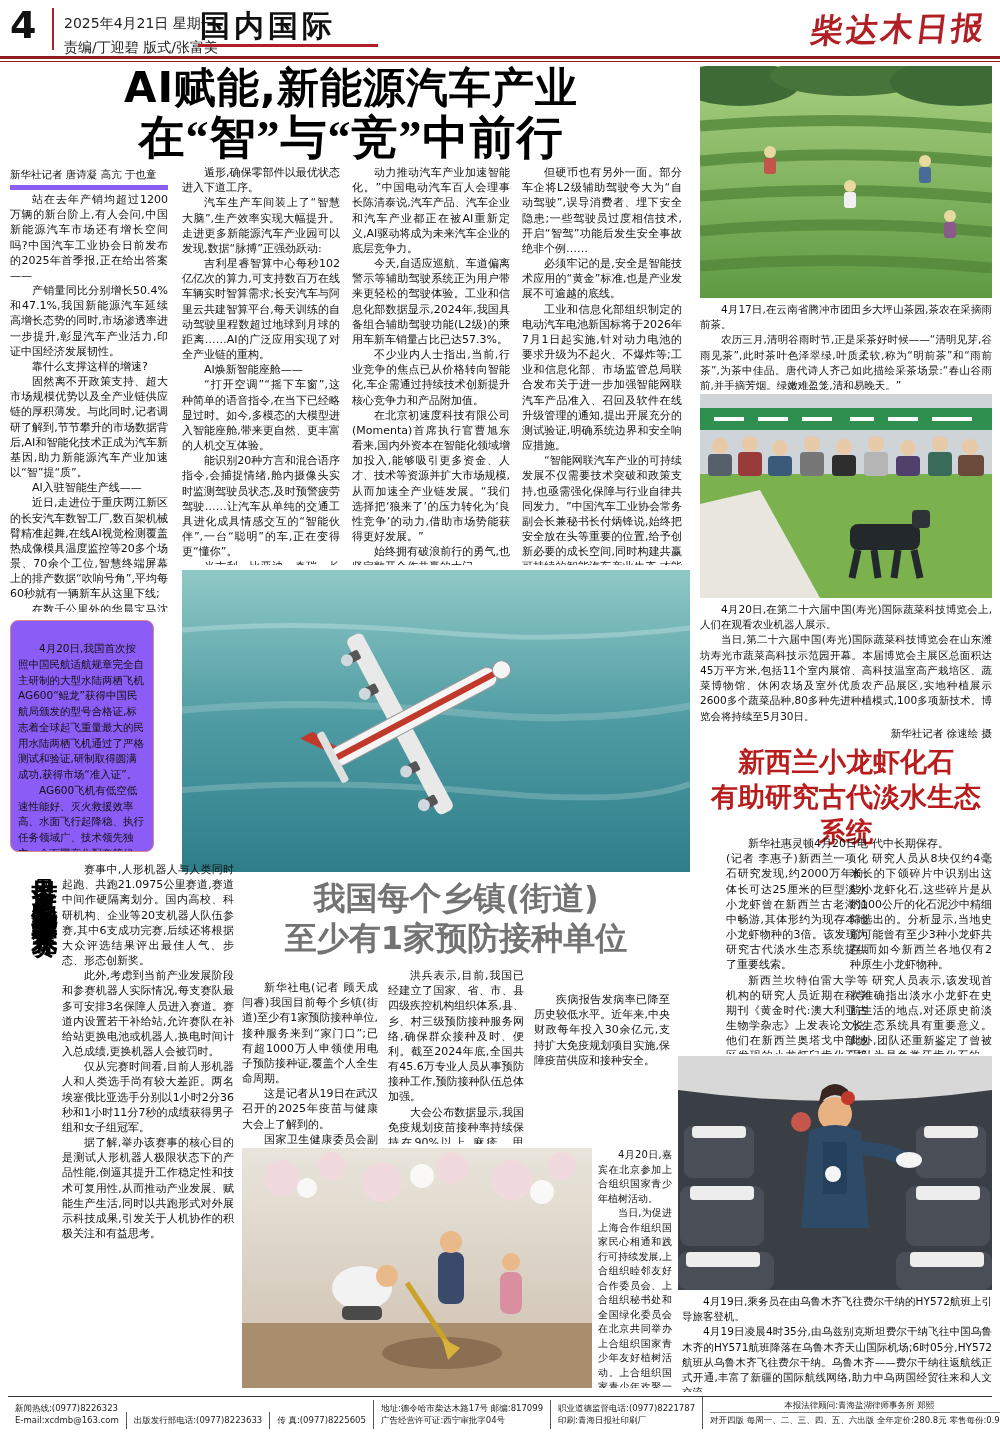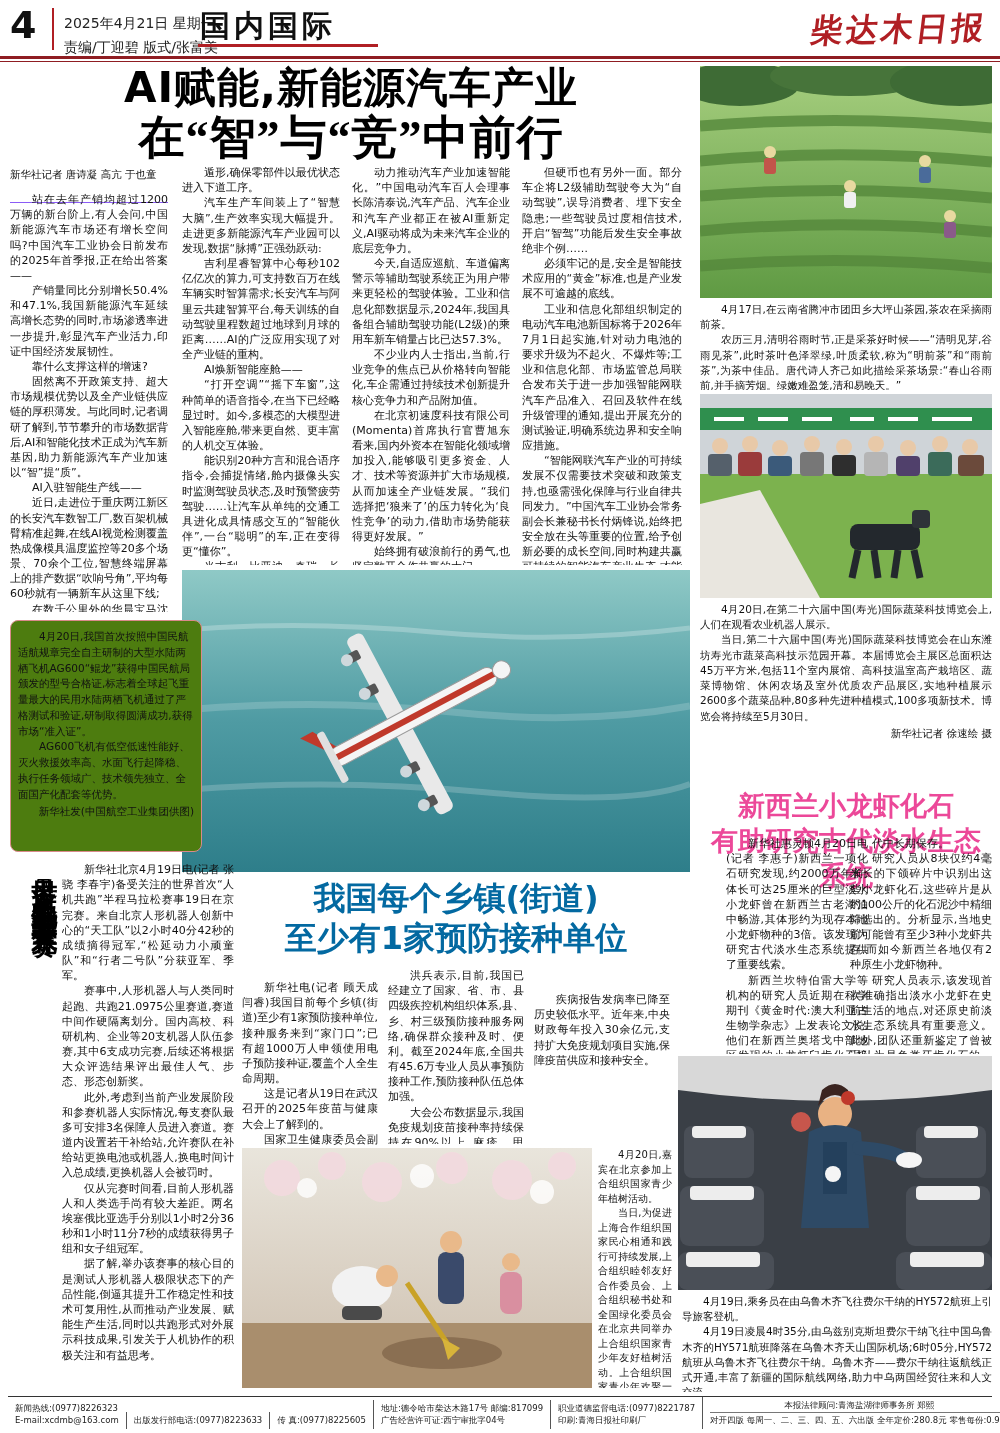--- a/index.html
+++ b/index.html
@@ -22,40 +22,40 @@
   .caption{font-size:10.5px;line-height:1.45;text-align:justify;overflow:hidden;}
   .caption p{margin:0;text-indent:2em;}
   .credit{font-size:10.5px;text-align:right;margin-top:2px;}
   .abs{position:absolute;}
   
   .main-title{position:absolute;left:20px;top:64px;width:662px;text-align:center;
               font-weight:bold;color:#000;line-height:1.15;}
   .main-title .l1{font-size:42px;letter-spacing:1px;}
   .main-title .l2{font-size:46px;letter-spacing:1px;font-family:Liberation Serif, serif;}
   .byline{position:absolute;left:10px;top:168px;width:158px;font-size:10.5px;
-          border-bottom:1px solid #8b5cf6;padding-bottom:20px;}
+          border-bottom:5px solid #8b5cf6;padding-bottom:3px;}
   .mcol{position:absolute;}
   
   .photo{position:absolute;overflow:hidden;background:#ccc;}
   .photo svg{display:block;}
   
-  .ag-box{position:absolute;left:10px;top:620px;width:192px;height:232px;border:1px solid #d98a8a;
-          border-radius:8px;padding:8px 7px;box-sizing:border-box;background:#4d7c0f;
+  .ag-box{position:absolute;left:10px;top:620px;width:144px;height:232px;border:1px solid #d98a8a;
+          border-radius:8px;padding:20px 7px;box-sizing:border-box;background:#8b5cf6;
           font-size:10.5px;line-height:1.5;overflow:hidden;}
   .ag-box p{margin:0;text-indent:2em;}
   
   .cray-title{position:absolute;left:700px;top:744px;width:292px;text-align:center;font-weight:bold;
-              font-size:27px;line-height:1.3;color:#ec4899;margin-top:44px;}
+              font-size:27px;line-height:1.3;color:#b91c1c;}
   
   .vtitle{position:absolute;left:8px;top:858px;width:50px;height:534px;
           writing-mode:vertical-rl;text-orientation:upright;font-size:26px;font-weight:bold;
           letter-spacing:3px;color:#000;line-height:1;}
   
   .vac-title{position:absolute;left:242px;top:878px;width:428px;text-align:center;font-weight:bold;
-             font-size:32px;line-height:1.25;color:#0369a1;}
+             font-size:32px;line-height:1.25;color:#737373;}
   
   .footer{position:absolute;left:8px;top:1396px;width:984px;height:32px;border-top:1px solid #333;
           display:flex;align-items:flex-end;font-size:8.5px;line-height:1.5;color:#222;}
   .fseg{padding:2px 7px;display:flex;flex-direction:column;justify-content:center;}
   .fseg + .fseg{border-left:1px solid #555;}
   .fseg .ln{white-space:nowrap;}
   .fseg .hr{border-top:1px solid #777;margin:1px 0;}
 </style>
 </head>
 <body>
@@ -261,21 +261,20 @@
       <p>新西兰坎特伯雷大学等机构的研究人员近期在科学期刊《黄金时代:澳大利亚古生物学杂志》上发表论文说,他们在新西兰奥塔戈中部地区发现的小龙虾臼齿化石极为罕见。由于小龙虾身体主要由易腐材料构成,极少保存为化石,但其下颌的臼齿则由类似哺乳动物牙齿的坚硬物质组成,能在地质年</p>
     </div>
   <div class="body-text abs" style="left:850px;top:836px;width:142px;height:218px;">
       <p>代中长期保存。</p>
       <p>研究人员从8块仅约4毫米长的下颌碎片中识别出这些小龙虾化石,这些碎片是从约100公斤的化石泥沙中精细筛选出的。分析显示,当地史前可能曾有至少3种小龙虾共存,而如今新西兰各地仅有2种原生小龙虾物种。</p>
       <p>研究人员表示,该发现首次准确指出淡水小龙虾在史前生活的地点,对还原史前淡水生态系统具有重要意义。此外,团队还重新鉴定了曾被误认为是鱼类牙齿化石的一种物质,这其实是存在于小龙虾胃部的钙质沉积物,为理解小龙虾演化历史提供了新视角。</p>
     </div>
 
   <div class="vtitle">世界首次『人机共跑』半马赛事在京完赛</div>
   <div class="body-text abs" style="left:62px;top:862px;width:172px;height:528px;">
-      <p>新华社北京4月19日电(记者 张骁 李春宇)备受关注的世界首次“人机共跑”半程马拉松赛事19日在京完赛。来自北京人形机器人创新中心的“天工队”以2小时40分42秒的成绩摘得冠军,“松延动力小顽童队”和“行者二号队”分获亚军、季军。</p>
       <p>赛事中,人形机器人与人类同时起跑、共跑21.0975公里赛道,赛道中间作硬隔离划分。国内高校、科研机构、企业等20支机器人队伍参赛,其中6支成功完赛,后续还将根据大众评选结果评出最佳人气、步态、形态创新奖。</p>
       <p>此外,考虑到当前产业发展阶段和参赛机器人实际情况,每支赛队最多可安排3名保障人员进入赛道。赛道内设置若干补给站,允许赛队在补给站更换电池或机器人,换电时间计入总成绩,更换机器人会被罚时。</p>
       <p>仅从完赛时间看,目前人形机器人和人类选手尚有较大差距。两名埃塞俄比亚选手分别以1小时2分36秒和1小时11分7秒的成绩获得男子组和女子组冠军。</p>
       <p>据了解,举办该赛事的核心目的是测试人形机器人极限状态下的产品性能,倒逼其提升工作稳定性和技术可复用性,从而推动产业发展、赋能生产生活,同时以共跑形式对外展示科技成果,引发关于人机协作的积极关注和有益思考。</p>
     </div>
 
   <div class="vac-title">
     <div>我国每个乡镇(街道)</div>
     <div>至少有1家预防接种单位</div>
   </div>

